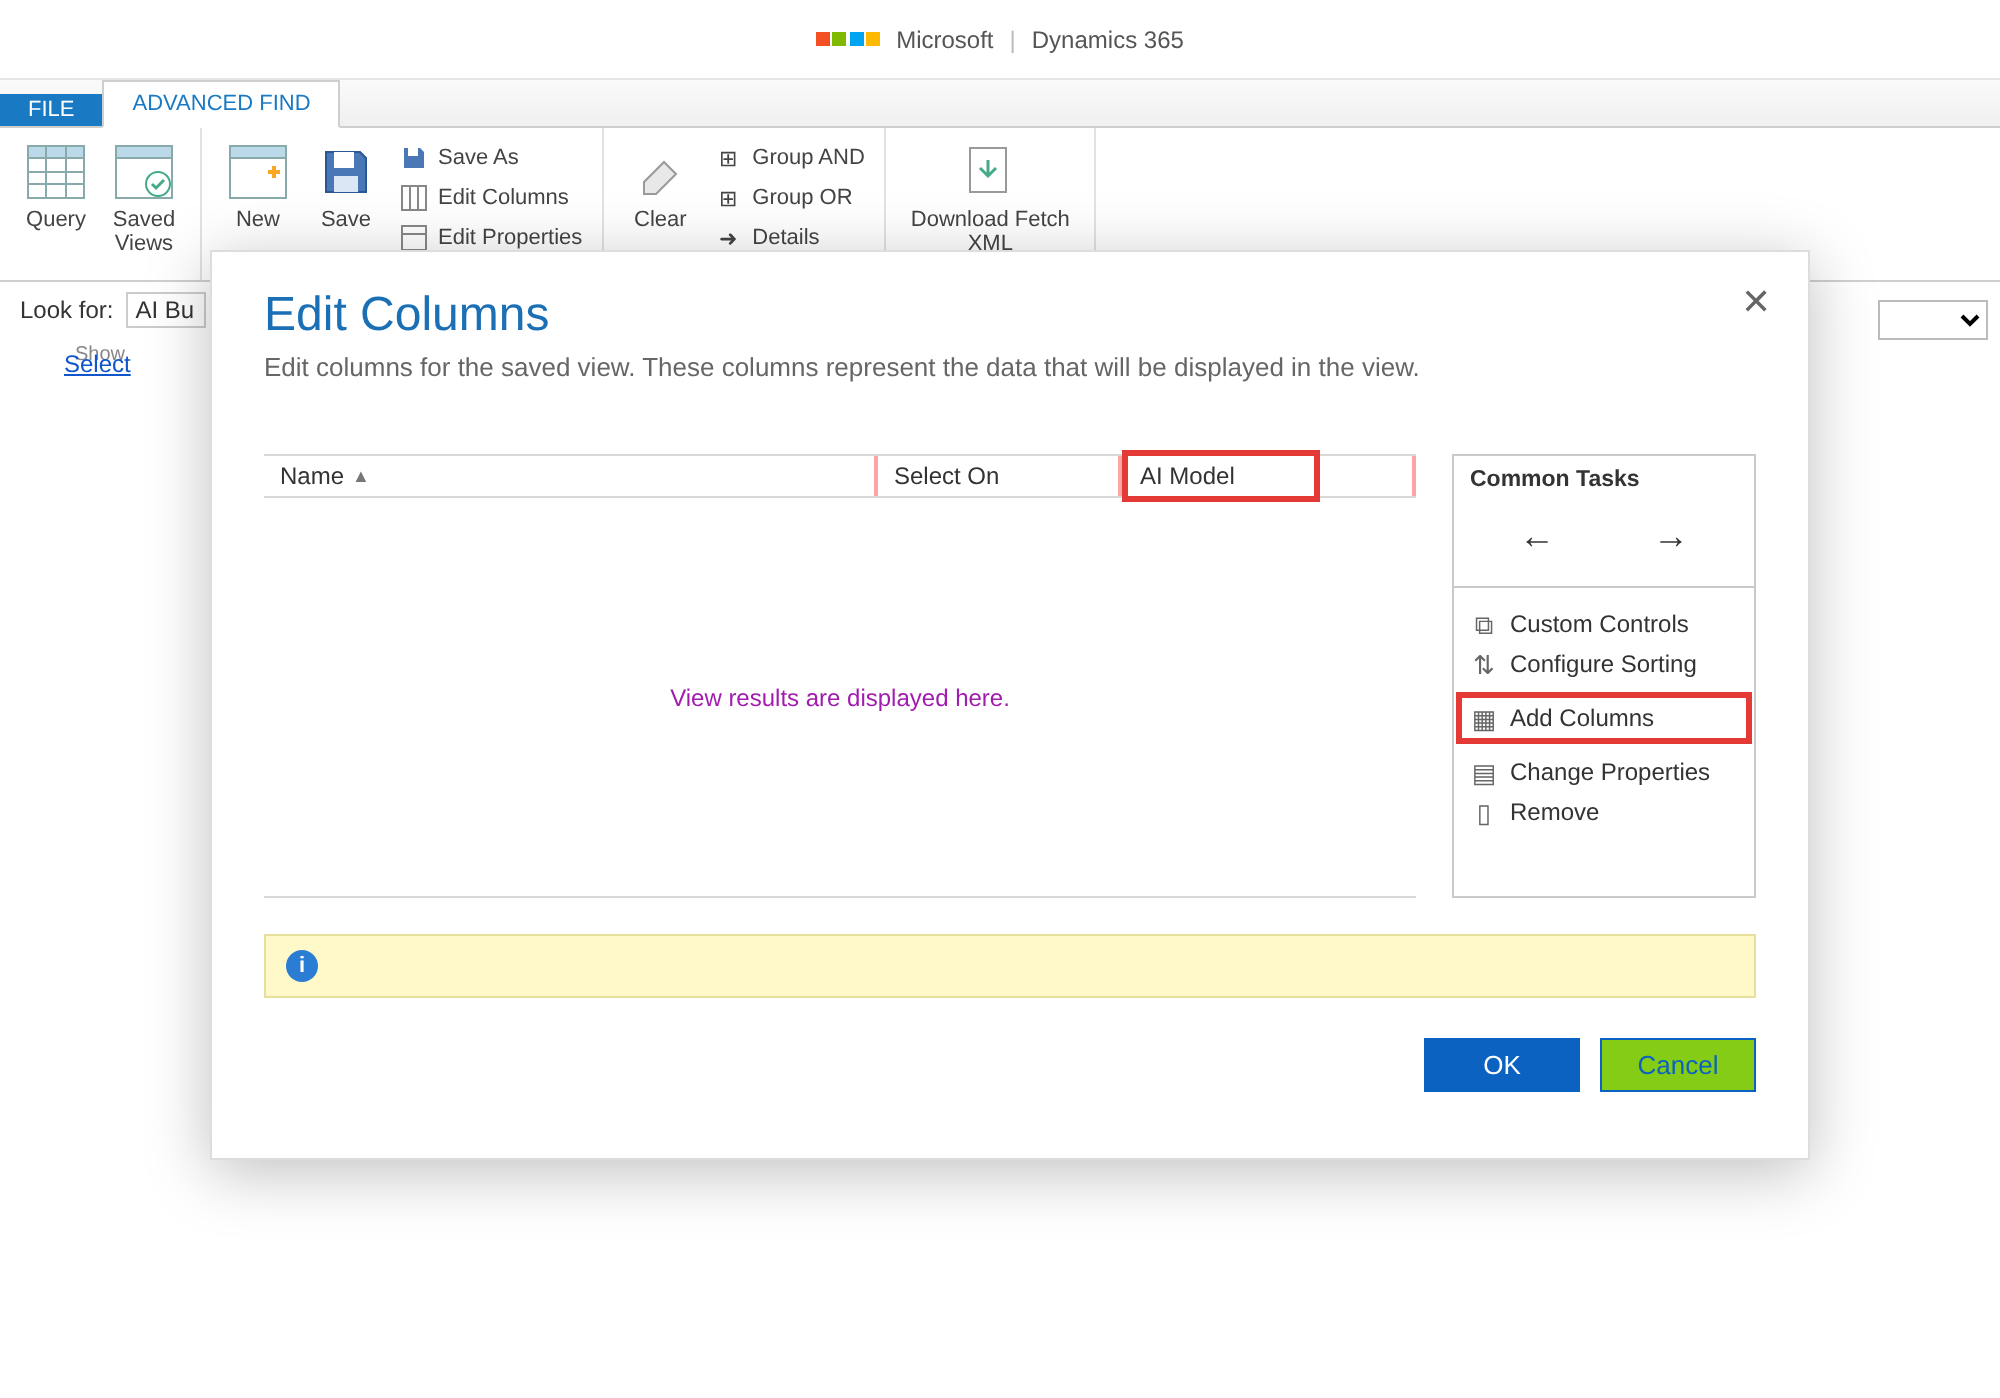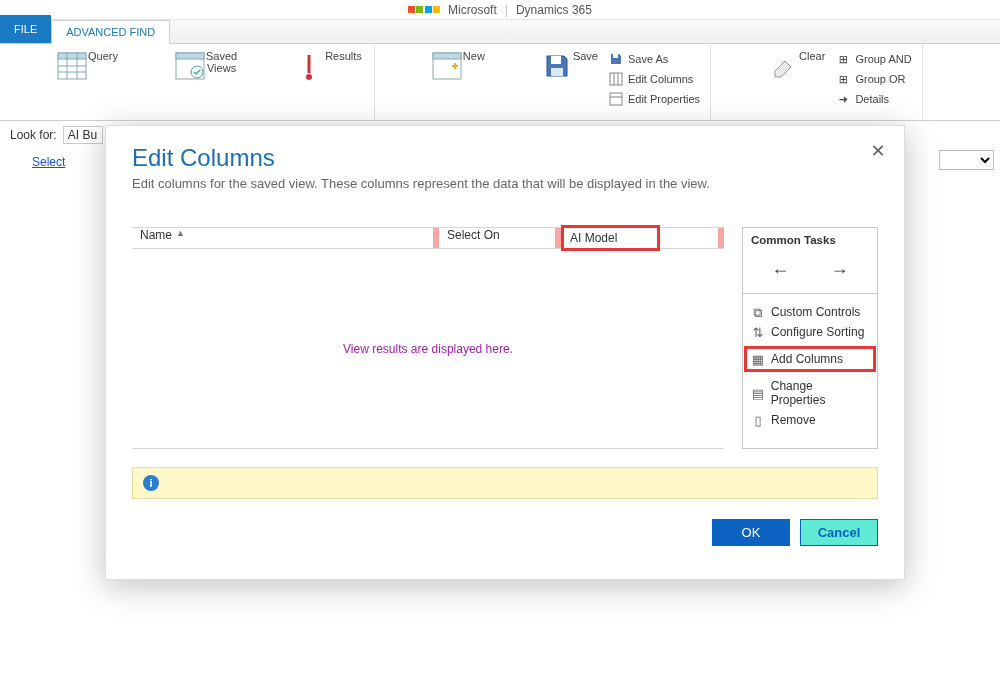--- a/index.html
+++ b/index.html
@@ -1,30 +1,30 @@
 <!DOCTYPE html>
 <html><head>
 <meta charset="utf-8">
 <style>
   * { box-sizing: border-box; margin: 0; padding: 0; }
   body { font-family: "Segoe UI", Arial, sans-serif; font-size: 12px; background: #fff; color: #333; overflow: hidden; width: 1000px; height: 699px; position: relative; }
 
-  .title-bar { height: 20px; display:flex; align-items:center; justify-content:center; gap:8px; font-size:12px; color:#555; border-bottom:1px solid #e5e5e5; }
+  .title-bar { height: 40px; display:flex; align-items:center; justify-content:center; gap:8px; font-size:12px; color:#555; border-bottom:1px solid #e5e5e5; }
   .title-bar .ms-logo { display:flex; gap:1px; }
   .title-bar .ms-logo span { width:7px; height:7px; }
   .sep { color:#bbb; }
 
   .tabs { height: 24px; background: linear-gradient(#fafafa,#f0f0f0); border-bottom:1px solid #cfcfcf; display:flex; align-items:flex-end; }
-  .tab-file { background:#1979c3; color:#fff; padding:4px 14px 5px 14px; font-size:11px; height:28px; display:flex; align-items:center; }
+  .tab-file { background:#1979c3; color:#fff; padding:4px 14px 5px 14px; font-size:11px; height:16px; display:flex; align-items:center; }
   .tab-af { color:#1979c3; padding:4px 14px 5px 14px; font-size:11px; background:#fff; border:1px solid #cfcfcf; border-bottom:1px solid #fff; height:24px; display:flex; align-items:center; margin-bottom:-1px; }
 
   .ribbon { height:77px; border-bottom:1px solid #cfcfcf; display:flex; background:#fff; }
   .ribbon-group { border-right:1px solid #e2e2e2; padding:4px 6px 0 6px; display:flex; flex-direction:column; align-items:center; }
   .ribbon-group.row { flex-direction:row; align-items:flex-start; }
-  .rg-btn { display:flex; flex-direction:row; padding:2px 6px; cursor:pointer; font-size:11px; color:#444;margin-left:44px; }
+  .rg-btn { display:flex; flex-direction:column; align-items:center; padding:2px 6px; cursor:pointer; font-size:11px; color:#444; }
   .rg-btn .ico { width:32px; height:32px; margin-bottom:2px; display:flex; align-items:center; justify-content:center; }
   .rg-small { display:flex; flex-direction:column; gap:2px; padding-top:2px; }
   .rg-item { display:flex; align-items:center; gap:4px; padding:1px 4px; font-size:11px; color:#444; cursor:pointer; white-space:nowrap; }
   .rg-item .si { width:16px; height:16px; display:flex; align-items:center; justify-content:center; }
   .group-cap { text-align:left; font-size:10px; color:#888; padding:2px 0;margin-top:40px; }
 
   .lookfor { height:28px; display:flex; align-items:center; padding:4px 10px; gap:6px; color:#333; }
   .lookfor-select { position:absolute; right:6px; top:150px; width:55px; height:20px; border:1px solid #bbb; background:#fff; }
 
   .select-link { margin:6px 0 0 32px; font-size:12px; }
@@ -33,45 +33,45 @@
   
   .modal { position:absolute; left:105px; top:125px; width:800px; height:455px; background:#fff; box-shadow:0 6px 30px rgba(0,0,0,.25); border:1px solid #ddd; }
   .modal-inner { padding:18px 26px; height:100%; display:flex; flex-direction:column; }
   .modal-title { color:#1a6fb5; font-size:24px; font-weight:400; }
   .modal-sub { color:#666; font-size:13px; margin-top:4px; }
   .close-x { position:absolute; right:16px; top:16px; width:20px; height:20px; cursor:pointer; color:#666; font-size:18px; text-align:center; line-height:18px; }
 
   .grid-wrap { display:flex; margin-top:36px; gap:18px; }
   .grid-left { flex:1; }
   .grid-header { display:flex; border-top:1px solid #d8d8d8; border-bottom:1px solid #d8d8d8; height:22px; align-items:center; font-size:12px; color:#333; }
-  .gh-cell { padding:0 8px; border-right:6px solid #fca5a5; height:100%; display:flex; align-items:flex-start; gap:4px; }
+  .gh-cell { padding:0 8px; border-right:2px solid #fca5a5; height:100%; display:flex; align-items:center; gap:4px; }
   .gh-name { flex:0 0 307px; }
   .gh-created { flex:0 0 122px; }
   .gh-ai-cell { flex:0 0 99px; }
   .gh-ai { border:3px solid #e53935; margin:-3px -3px -3px 0; height:26px; padding:0 6px; display:flex; align-items:center; }
   .gh-blank { flex:1; }
   .sort-asc { font-size:9px; color:#777; }
 
   .grid-body { height:200px; display:flex; align-items:center; justify-content:center; color:#a21caf; font-size:12px; border-bottom:1px solid #d8d8d8; }
 
-  .tasks { width:136px; border:1px solid #c9c9c9; padding:6px 8px 10px 8px; }
+  .tasks { width:152px; border:1px solid #c9c9c9; padding:6px 8px 10px 8px; }
   .tasks-title { font-weight:bold; font-size:11.5px; margin-bottom:10px; }
   .tasks-arrows { display:flex; justify-content:space-around; padding:2px 0 14px 0; font-size:18px; }
   .tasks-sep { border-top:1px solid #c9c9c9; margin:0 -8px 8px -8px; }
   .task-item { display:flex; align-items:center; gap:6px; padding:3px 0; font-size:12px; color:#333; cursor:pointer; }
   .task-item.boxed { border:3px solid #e53935; margin:4px -7px; padding:3px 4px; }
   .task-item .ti { width:14px; height:14px; color:#666; font-size:13px; text-align:center; }
 
   .note-bar { background:#fff8c9; border:1px solid #e6df9e; padding:7px 10px; display:flex; align-items:center; gap:8px; font-size:12px; color:#555; margin-top:18px; }
   .note-bar .ni { width:16px; height:16px; border-radius:50%; background:#2b7cd3; color:#fff; display:flex; align-items:center; justify-content:center; font-weight:bold; font-size:11px; }
 
   .modal-footer { display:flex; justify-content:flex-end; gap:10px; margin-top:20px; }
   .btn { min-width:78px; padding:5px 8px; font-size:13px; border:1px solid #0b62c0; cursor:pointer; text-align:center; }
   .btn-primary { background:#0b62c0; color:#fff; }
-  .btn-secondary { background:#5eead4; color:#0b62c0;font-weight:bold; }
+  .btn-secondary { background:#84cc16; color:#0b62c0; }
 
   svg { display:block; }
 </style>
 </head>
 <body>
 
 <div class="title-bar">
   <div class="ms-logo">
     <span style="background:#f25022"></span>
       <span style="background:#7fba00"></span>
@@ -111,29 +111,20 @@
           <svg width="30" height="28">
               <rect x="1" y="1" width="28" height="26" fill="#fff" stroke="#8aa"></rect>
               <rect x="1" y="1" width="28" height="6" fill="#bcd9ea" stroke="#8aa"></rect>
               <circle cx="22" cy="20" r="6" fill="#fff" stroke="#4a8"></circle>
               <path d="M19 20 l2 2 l4 -4" stroke="#4a8" fill="none" stroke-width="1.5"></path>
             </svg>
         </span>
         <span style="white-space:pre-line;text-align:center;line-height:1.1">Saved
 Views</span>
       </div>
-      <div class="rg-btn">
-        <span class="ico">
-          <svg width="30" height="30">
-              <line x1="15" y1="4" x2="15" y2="22" stroke="#c33" stroke-width="3"></line>
-              <circle cx="15" cy="26" r="3" fill="#c33"></circle>
-            </svg>
-        </span>
-        <span>Results</span>
-      </div>
     </div>
     <div class="group-cap">Show</div>
   </div>
 
   <div class="ribbon-group row">
     <div class="rg-btn">
       <span class="ico">
         <svg width="30" height="28">
             <rect x="1" y="1" width="28" height="26" fill="#fff" stroke="#8aa"></rect>
             <rect x="1" y="1" width="28" height="6" fill="#bcd9ea" stroke="#8aa"></rect>
@@ -202,20 +193,32 @@
           <span class="si">⊞</span>
           <span>Group OR</span>
         </div>
       <div class="rg-item">
           <span class="si">➜</span>
           <span>Details</span>
         </div>
     </div>
   </div>
 
+  <div class="ribbon-group row">
+    <div class="rg-btn">
+      <span class="ico">
+        <svg width="30" height="28">
+            <rect x="5" y="2" width="18" height="22" fill="#fff" stroke="#999"></rect>
+            <path d="M14 8 v8 M10 12 l4 4 l4 -4" stroke="#4a8" fill="none" stroke-width="1.5"></path>
+          </svg>
+      </span>
+      <span style="white-space:pre-line;text-align:center;line-height:1.1">Download Fetch
+XML</span>
+    </div>
+  </div>
 </div>
 
 <div class="lookfor">
   <span>Look for:</span>
   <span style="border:1px solid #ccc; padding:1px 4px; min-width:40px; background:#fff">AI Bu</span>
 </div>
 <select class="lookfor-select"></select>
 
 <div class="select-link">
   <a href="#">Select</a>

